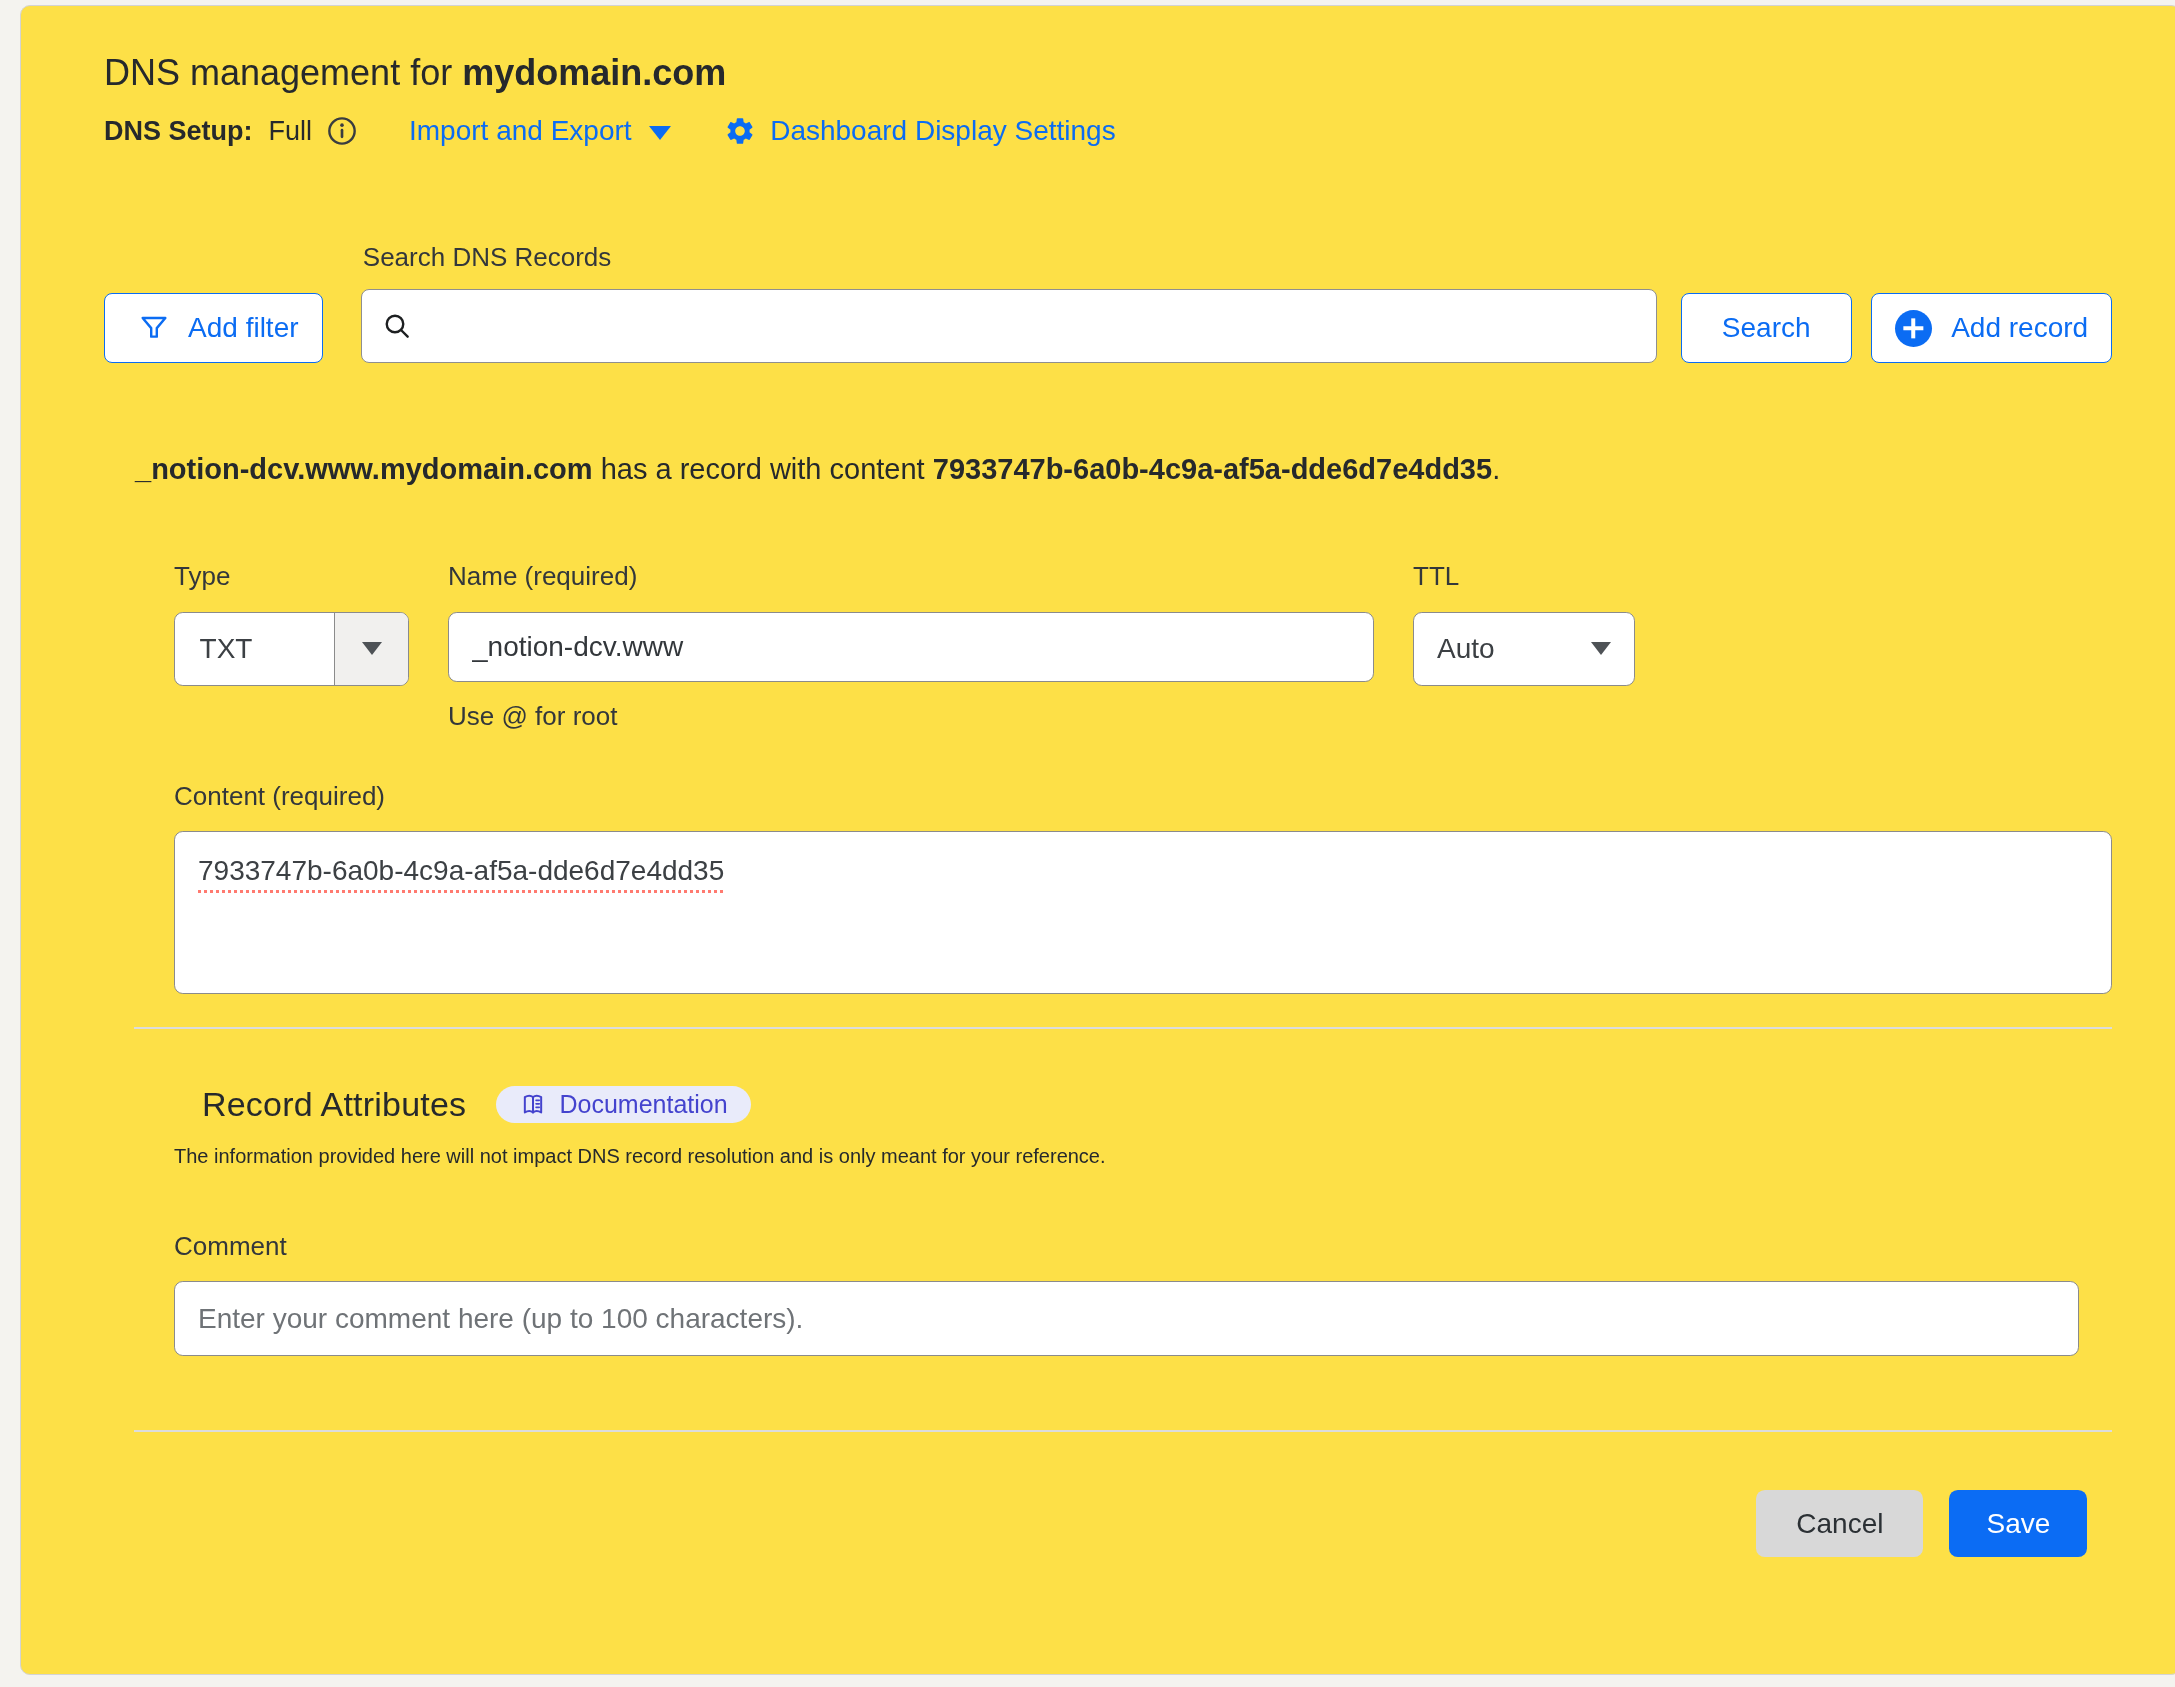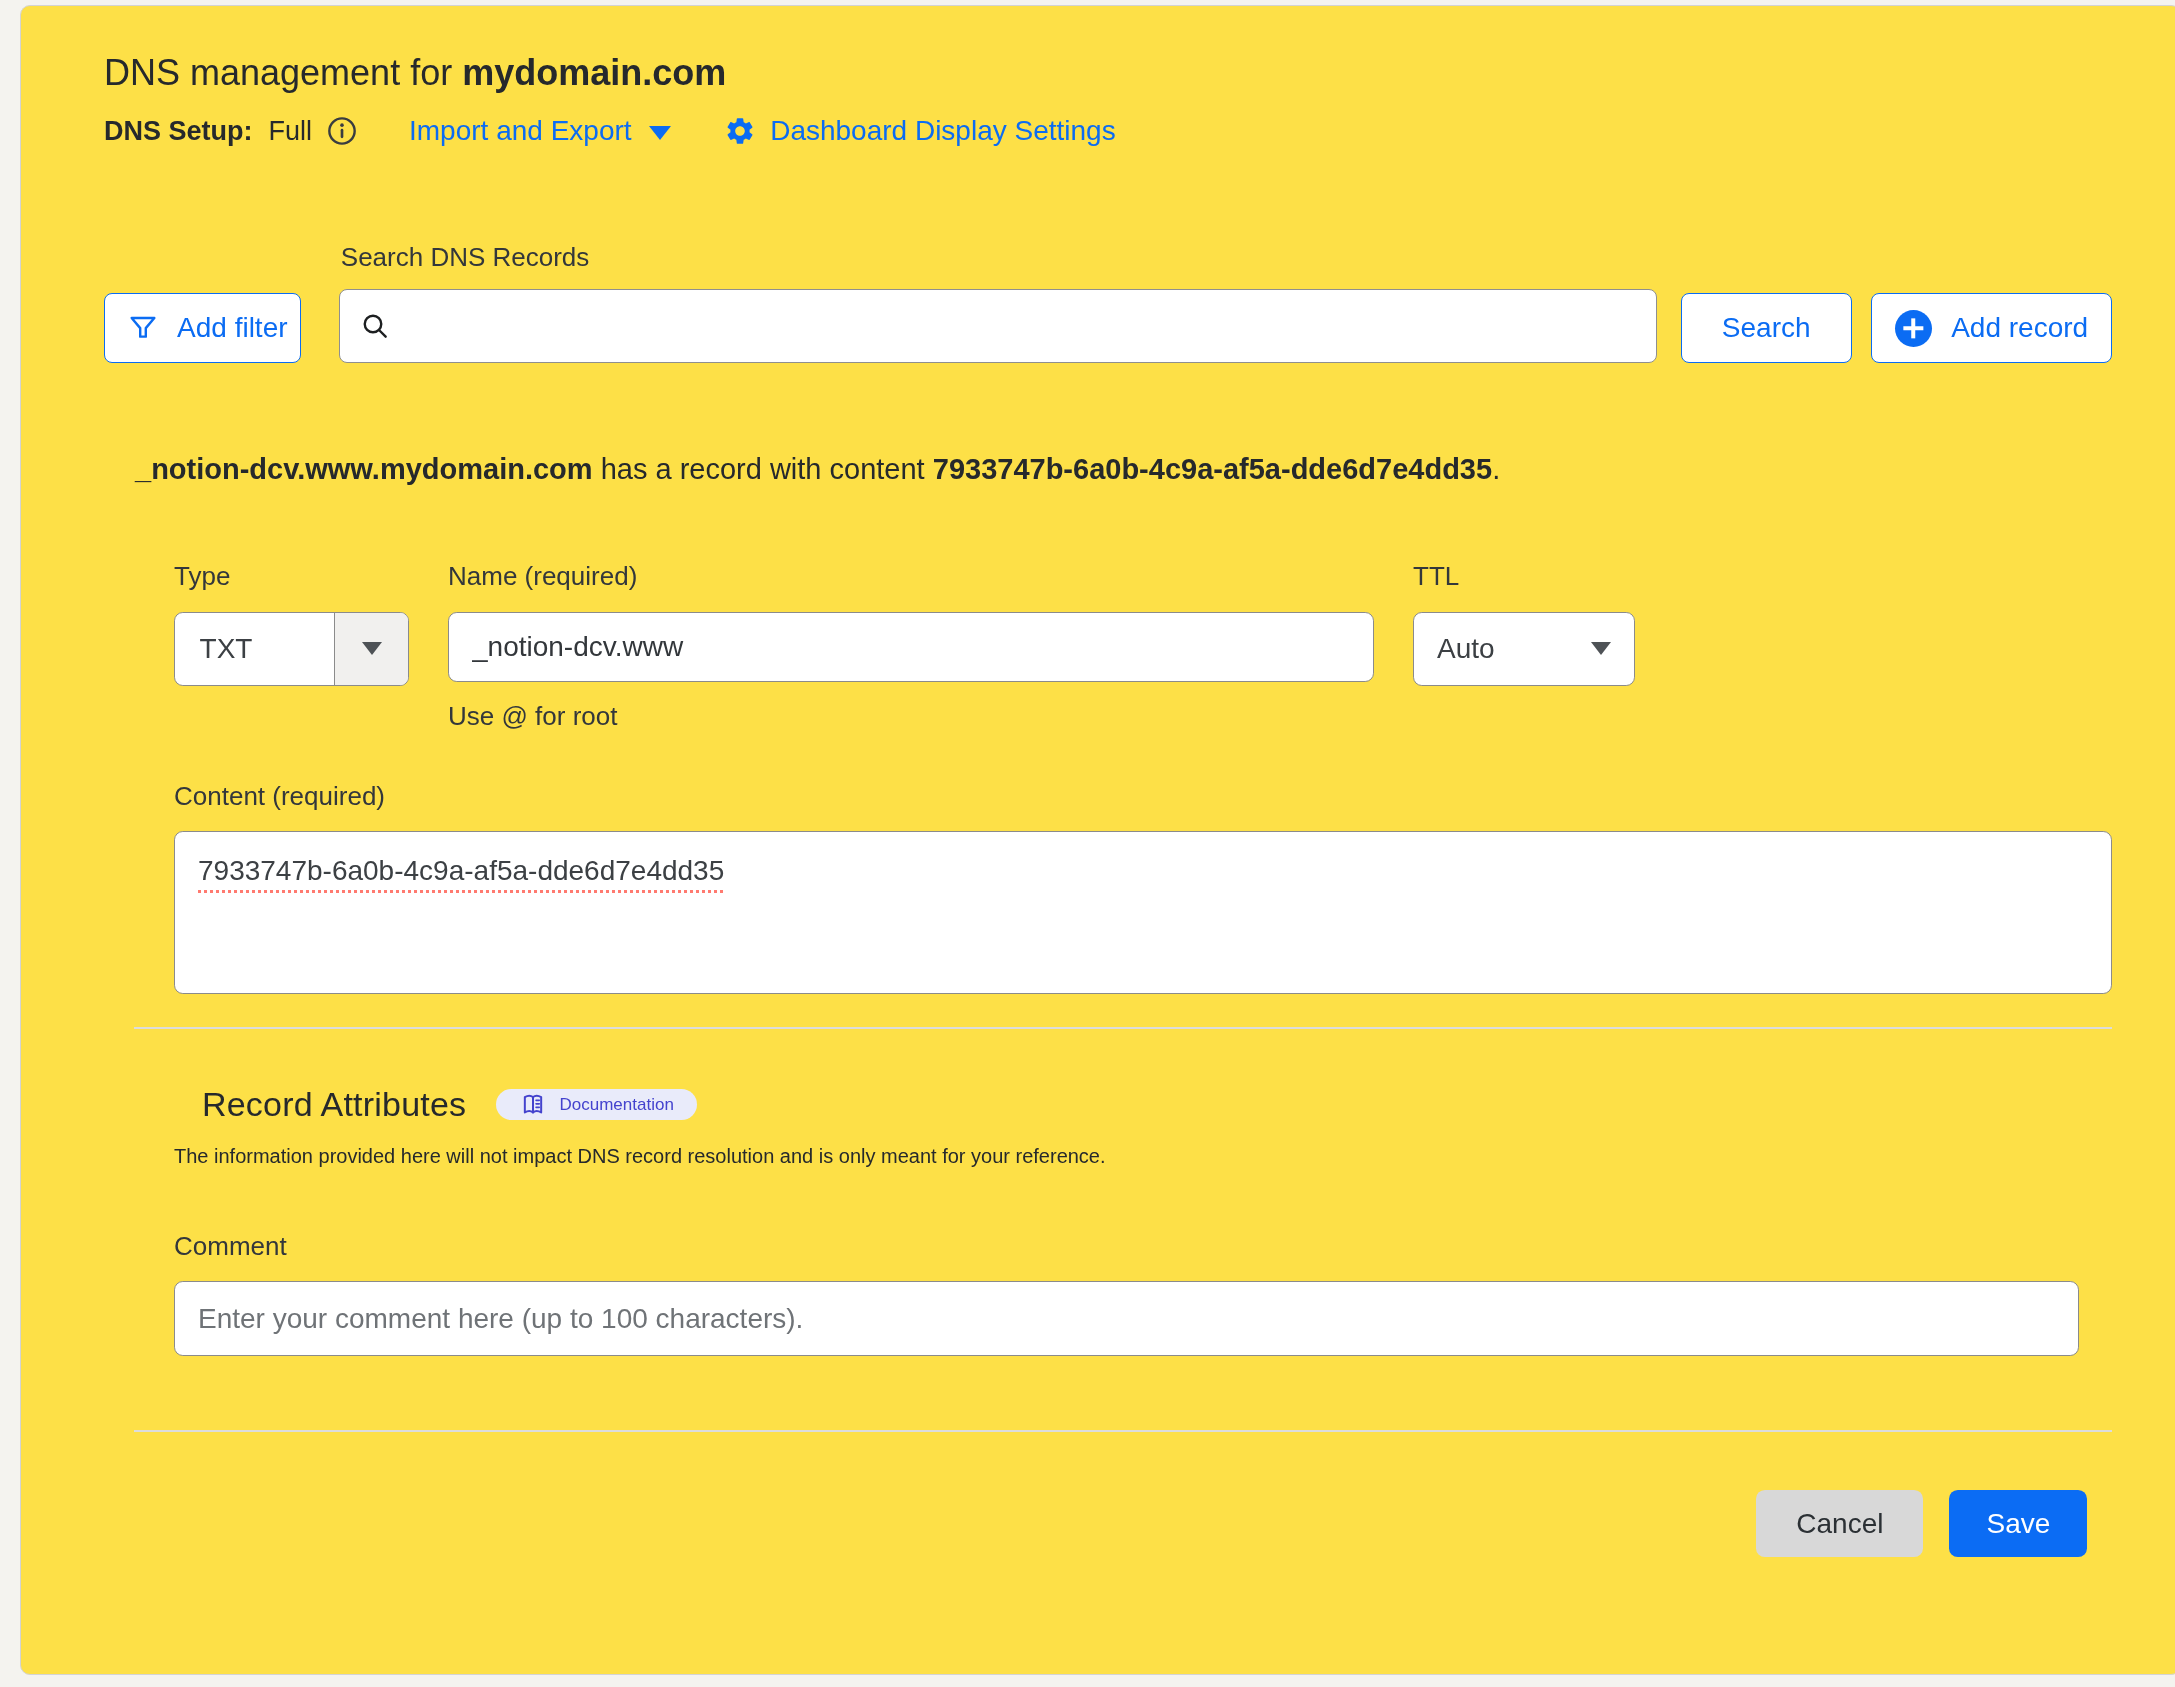--- a/index.html
+++ b/index.html
@@ -48,21 +48,21 @@
   .gear-icon svg { width:32px; height:32px; display:block; }
 
   .search-row { margin-top:95px; display:flex; align-items:flex-end; }
   .btn-outline {
     display:flex; align-items:center; justify-content:center;
     border:1.8px solid #0b6cf3; border-radius:8px;
     color:#0b6cf3; background:#ffffff;
     font-size:28px; height:70px; cursor:pointer;
     font-family:inherit; flex:none;
   }
-  .add-filter { width:197px; gap:17.6px;padding-left:16px; }
+  .add-filter { width:219px; gap:17.6px;padding-left:16px; }
   .funnel-icon svg { width:32px; height:32px; display:block; }
   .search-col { flex:1; margin-left:38px; min-width:0; }
   .search-label { font-size:26px; color:#33373b; margin:0 0 16px 1.8px; }
   .search-box {
     height:74px; border:1.8px solid #8f8f8f; border-radius:8px;
     display:flex; align-items:center; padding:0 17.6px 0 19.3px; background:#fff;
   }
   .magnifier-icon svg { width:32px; height:32px; display:block; }
   .search-input {
     border:none; outline:none; flex:1; height:100%;
@@ -122,22 +122,22 @@
   }
 
   .divider { border:none; border-top:2.6px solid #dcdcdc; margin:33px 0 0 -40px; }
   .divider-2 { margin-top:74px; }
 
   .attrs-head { margin-top:56px; display:flex; align-items:center; gap:30px;margin-left:28px; }
   .attrs-title { font-size:34px; font-weight:500; color:#26292c; margin:0; letter-spacing:0.2px; }
   .doc-badge {
     display:inline-flex; align-items:center; gap:12.3px;
     background:#e9ebfa; color:#4443ce;
-    border-radius:24.6px; height:31px; padding:0 23px;
-    font-size:17px; cursor:pointer; text-decoration:none;
+    border-radius:24.6px; height:37px; padding:0 23px;
+    font-size:25px; cursor:pointer; text-decoration:none;
   }
   .book-icon svg { width:28px; height:28px; display:block; }
   .attrs-info { font-size:20px; color:#26292c; margin:21px 0 0 0; }
 
   .comment-group { margin-top:63px; }
   .comment-input { width:1905px; height:75px; }
 
   .actions { display:flex; justify-content:flex-end; align-items:center; gap:26px; margin:58px 24.6px 0 0; }
   .btn-solid {
     border:none; border-radius:8.8px; height:67px; font-size:28px;

